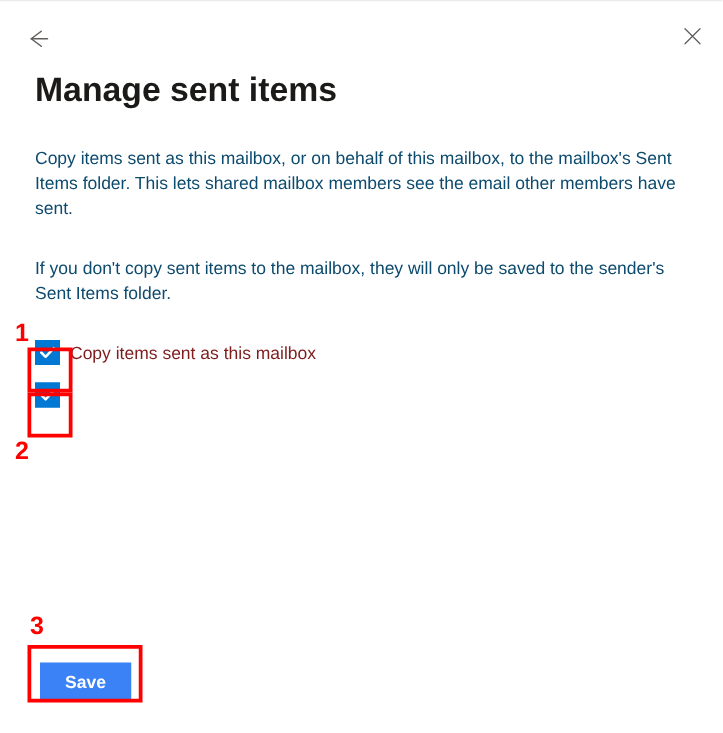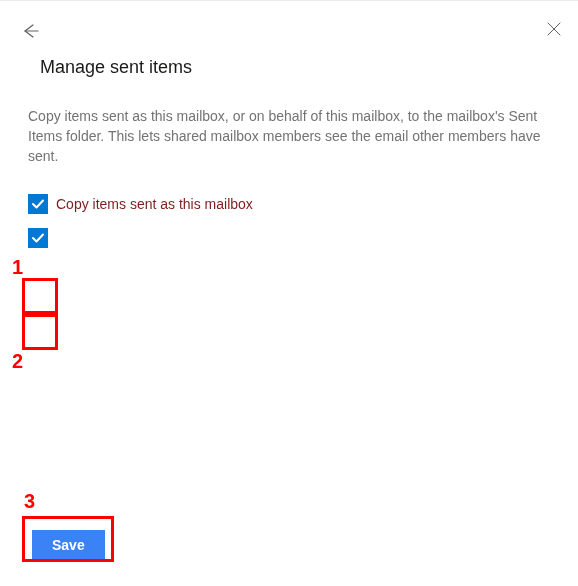--- a/index.html
+++ b/index.html
@@ -35,29 +35,29 @@
     top: 18px;
     width: 20px;
     height: 20px;
     cursor: pointer;
     color: #605e5c;
   }
   .content {
     padding: 0 28px 0 28px;
   }
   h1.title {
-    font-size: 18px;
-    font-weight: 400;
-    margin: 8px 0 28px 12px;
+    font-size: 27px;
+    font-weight: 700;
+    margin: 8px 0 28px 0;
     color: #1b1a19;
   }
   p.desc {
     font-size: 14px;
     line-height: 20px;
-    color: #737373;
+    color: #0c4a6e;
     margin: 0 0 28px 0;
   }
   .checkbox-row {
     display: flex;
     align-items: center;
     margin-bottom: 14px;
   }
   .checkbox {
     width: 20px;
     height: 20px;
@@ -123,20 +123,21 @@
     <svg viewBox="0 0 20 20">
       <path d="M4 4 L16 16 M16 4 L4 16" stroke="currentColor" stroke-width="1" stroke-linecap="round"></path>
     </svg>
   </div>
 </div>
 
 <div class="content">
   <h1 class="title">Manage sent items</h1>
 
   <p class="desc">Copy items sent as this mailbox, or on behalf of this mailbox, to the mailbox's Sent Items folder. This lets shared mailbox members see the email other members have sent.</p>
+  <p class="desc">If you don't copy sent items to the mailbox, they will only be saved to the sender's Sent Items folder.</p>
 
   <div class="checkbox-row">
     <div class="checkbox">
       <svg viewBox="0 0 14 14">
         <path d="M2 7 L5.5 10.5 L12 3.5" stroke="#ffffff" stroke-width="2" fill="none" stroke-linecap="round" stroke-linejoin="round"></path>
       </svg>
     </div>
     <span class="checkbox-label">Copy items sent as this mailbox</span>
   </div>
 

